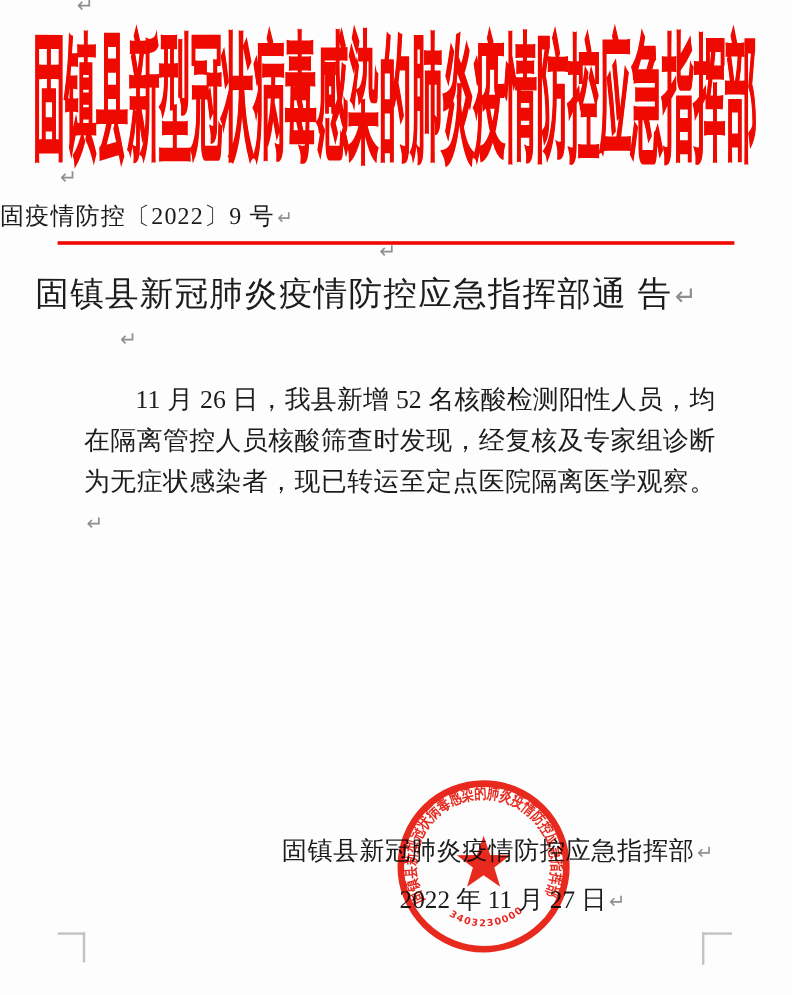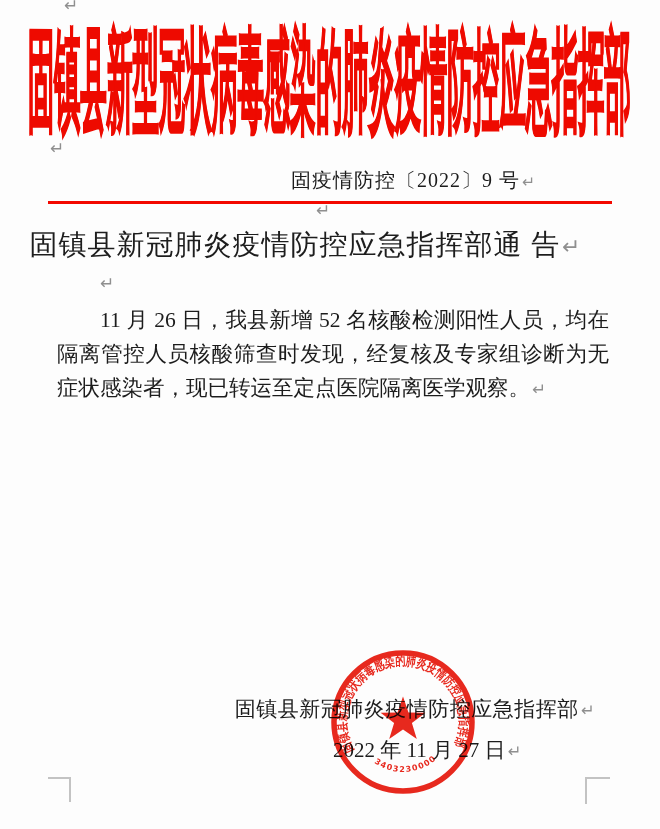--- a/index.html
+++ b/index.html
@@ -26,37 +26,37 @@
   .banner{top:24px;left:28px;width:604px;height:116px;}
   .banner-inner{
     display:inline-block;white-space:nowrap;
     font-family:"Liberation Sans","DejaVu Sans",sans-serif;
     font-weight:bold;color:#ee0a00;
     font-size:112px;line-height:114px;
     -webkit-text-stroke:2.5px #ee0a00;
     transform:scaleX(0.234);transform-origin:0 0;
   }
   .docnum{
-    top:167px;left:0;width:536px;text-align:right;
+    top:167px;left:0;width:536px;text-align:left;
     font-size:20px;letter-spacing:1px;
   }
   .redline{
     top:201px;left:48px;width:564px;height:3px;background:#f30800;
   }
   .notice-title{
     top:226px;left:0;width:611px;text-align:center;
     font-family:"Liberation Sans","DejaVu Sans",sans-serif;
     font-weight:500;font-size:28px;letter-spacing:1px;color:#1d1d1d;
   }
   .bodytext{
     top:303px;left:57px;width:552px;
     font-size:21.5px;line-height:34px;
     text-align:justify;word-break:break-all;
   }
-  .bodytext p{margin:0;text-indent:43px;}
+  .bodytext p{margin:13px;text-indent:43px;}
   .signature{
     top:695px;right:65px;
     font-size:21px;letter-spacing:0.5px;
   }
   .sigdate{
     top:736px;left:333px;
     font-size:21px;
   }
   .seal{
     top:647px;left:328px;width:150px;height:150px;

